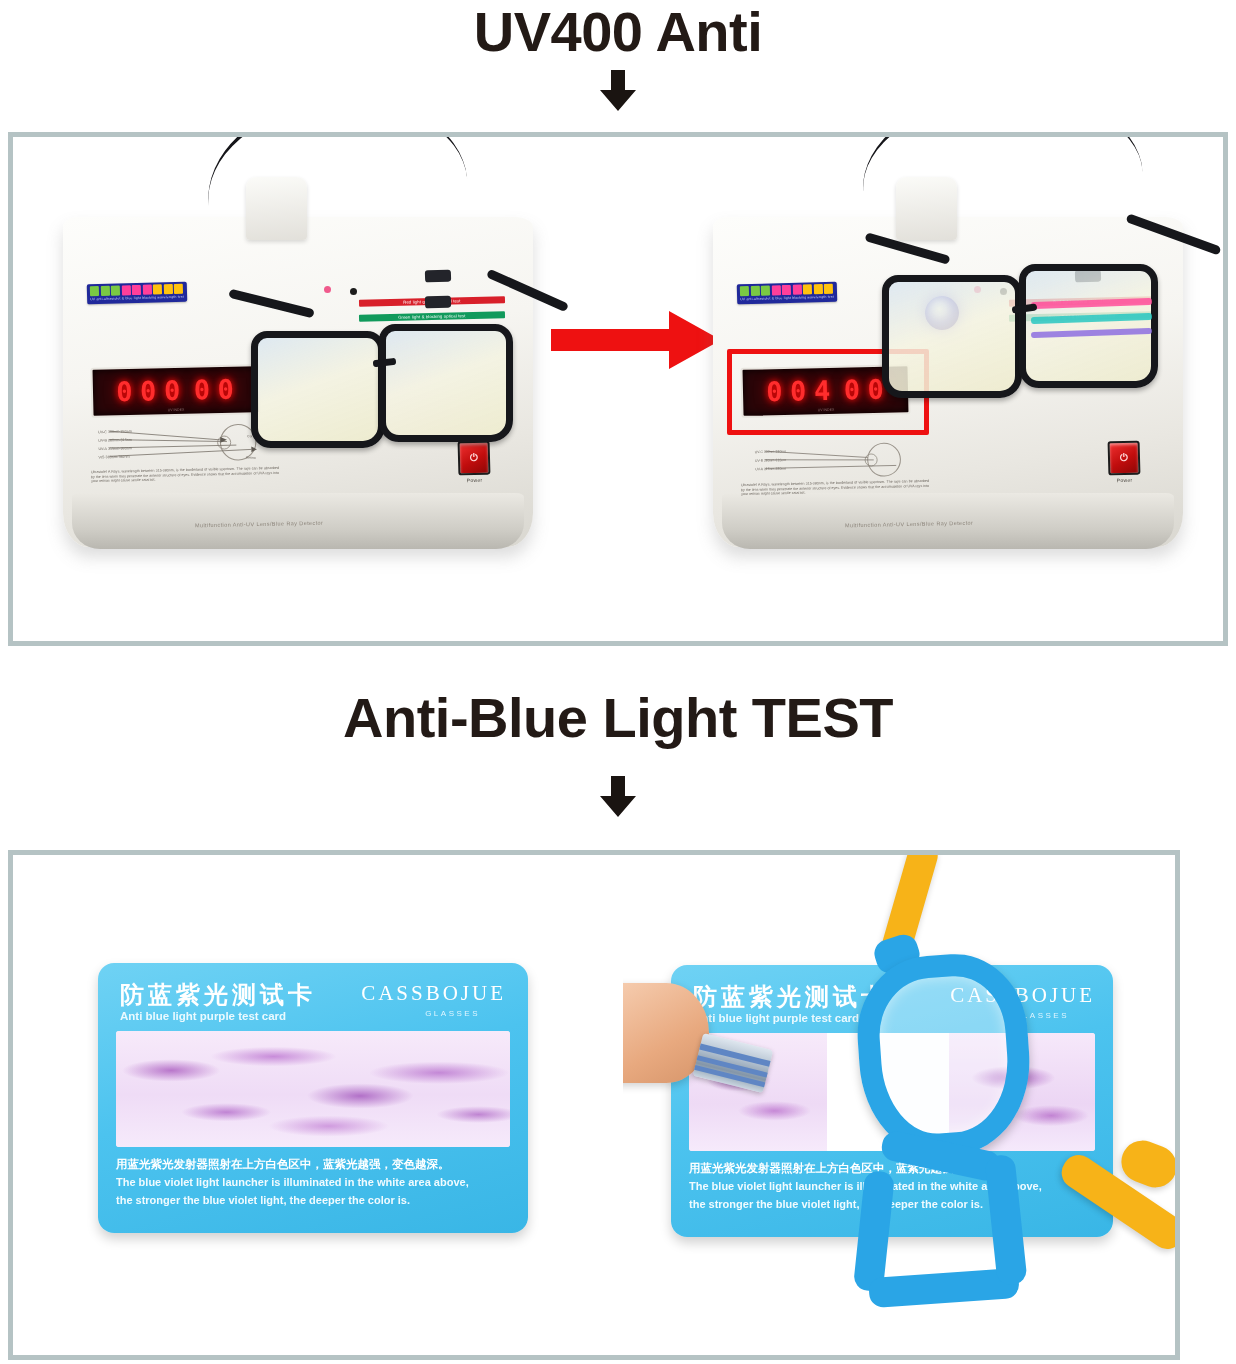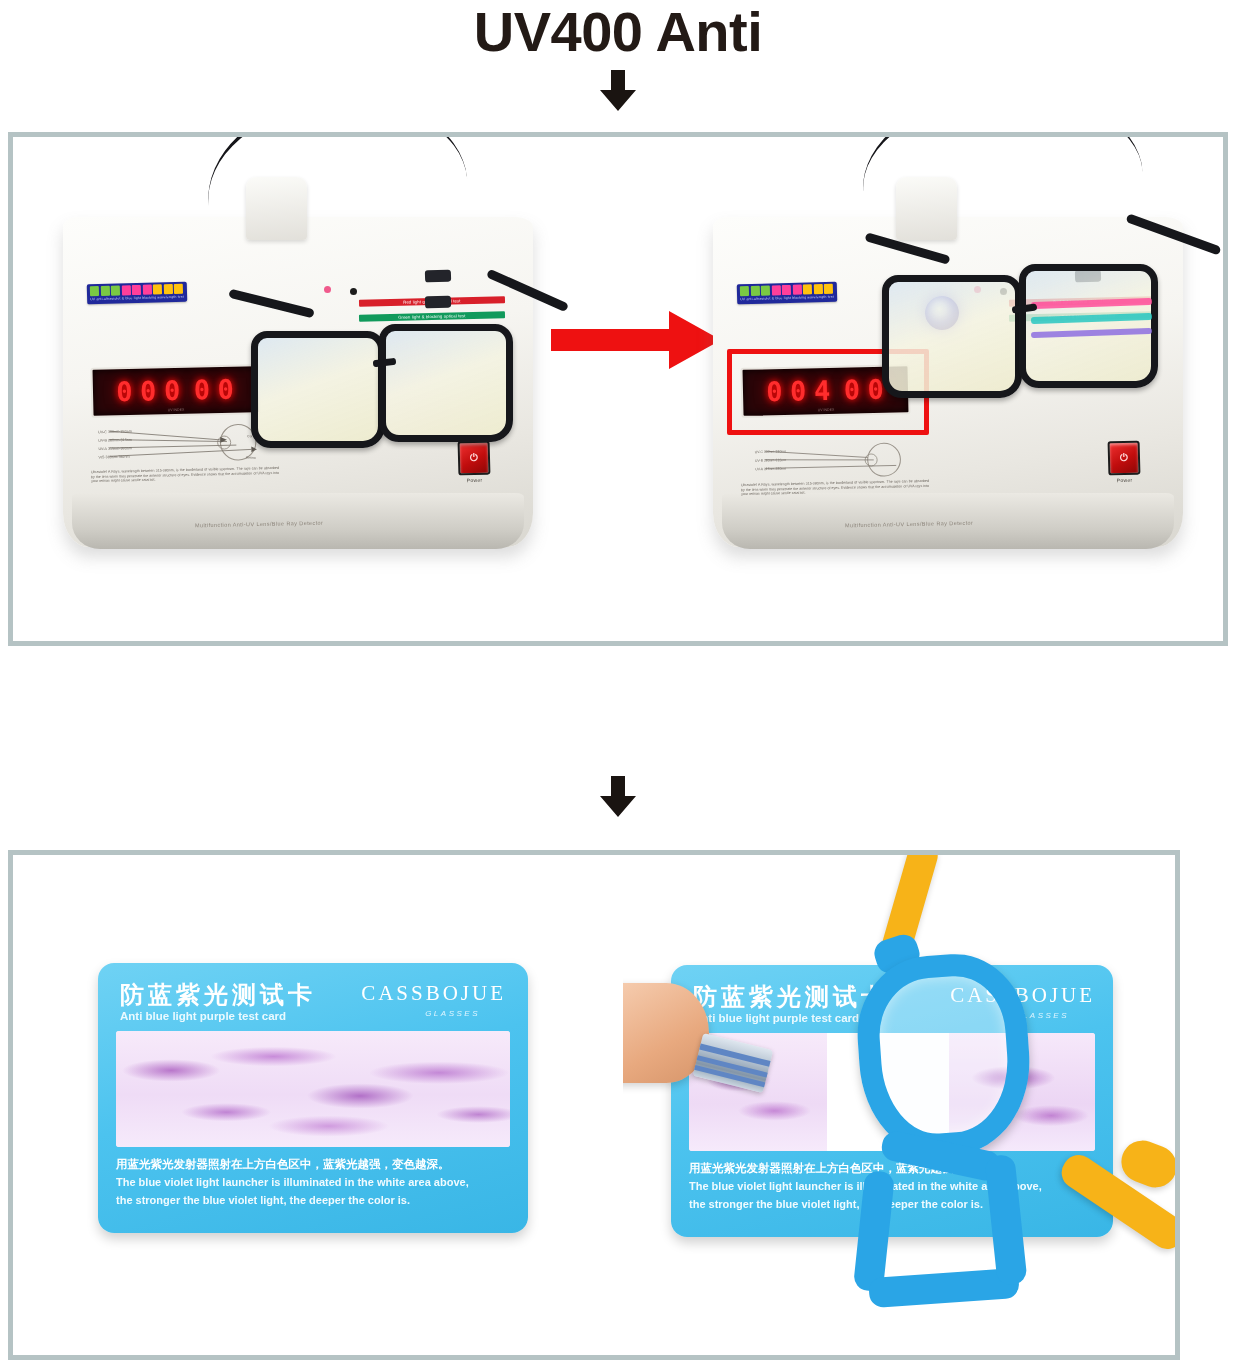--- a/index.html
+++ b/index.html
@@ -152,21 +152,21 @@
     box-shadow: 0 6px 12px rgba(0,0,0,.18);
     overflow:hidden;
   }
   .card-cn {
     position:absolute; color:#ffffff; font-weight:bold; white-space:nowrap;
     font-family:"DejaVu Sans", sans-serif; letter-spacing:4px;
   }
   .card-en { position:absolute; color:#eafaff; font-weight:bold; white-space:nowrap; }
   .brand   { position:absolute; color:#ffffff; font-family:"Liberation Serif", serif;
              letter-spacing:3px; white-space:nowrap; }
-  .brand-sub { position:absolute; color:#dff5ff; letter-spacing:2.5px; white-space:nowrap;font-style:italic; }
+  .brand-sub { position:absolute; color:#dff5ff; letter-spacing:2.5px; white-space:nowrap; }
   .card-white {
     position:absolute; background:#fdfdff; border-radius:3px;
     box-shadow: inset 0 0 6px rgba(0,0,0,.10);
     overflow:hidden;
   }
   .purple-fill {
     position:absolute; inset:0;
     background:
       radial-gradient(ellipse 70px 16px at 14% 34%, rgba(168,88,190,.78), transparent 70%),
       radial-gradient(ellipse 90px 14px at 40% 22%, rgba(183,106,205,.72), transparent 70%),
@@ -382,20 +382,21 @@
         </div>
         <div class="bridge" style="left:42%; top:40%; width:8%; transform:rotate(-8deg);"></div>
         <div class="temple" style="left:-6%; top:4%; width:28%; height:9px; transform:rotate(16deg);"></div>
         <div class="temple" style="left:78%; top:-4%; width:32%; height:9px; transform:rotate(20deg);"></div>
       </div>
     </div>
 
     <div class="cable" style="left:850px; top:-46px; width:280px; height:180px; transform:rotate(-4deg);"></div>
   </div>
 
+  <div class="heading" id="h2">Anti-Blue Light TEST</div>
 
   <div class="down-arrow" id="a2">
     <svg viewBox="0 0 44 42" width="44" height="42">
       <polygon points="15,0 29,0 29,20 40,20 22,41 4,20 15,20" fill="#1a1411"></polygon>
     </svg>
   </div>
 
   <div class="panel" id="panel-blue">
 
     <div class="photo" style="left:0; top:0; width:610px; height:500px; background:#ffffff;">

